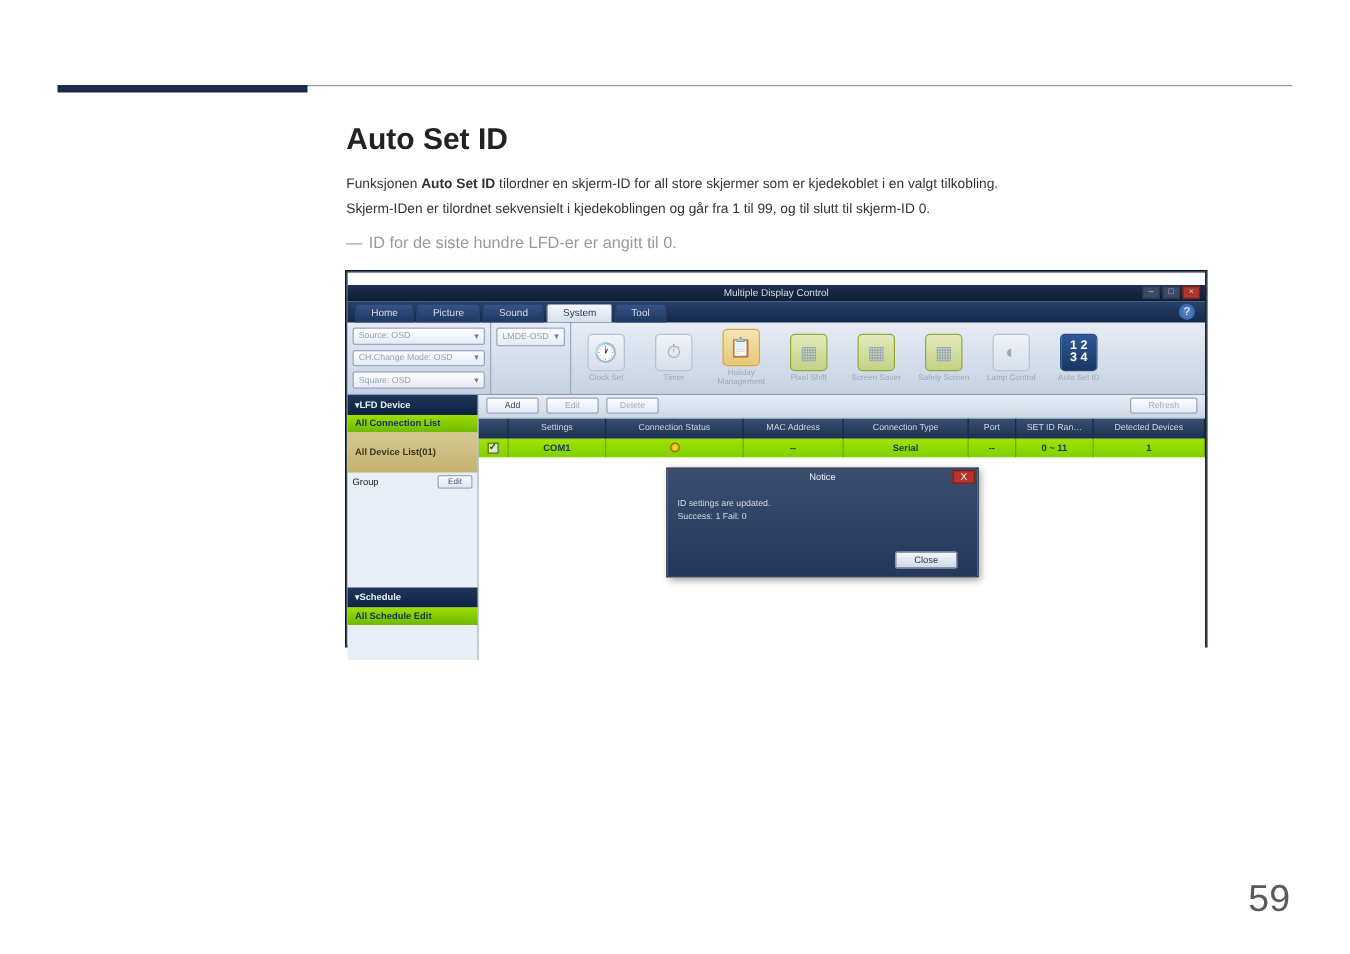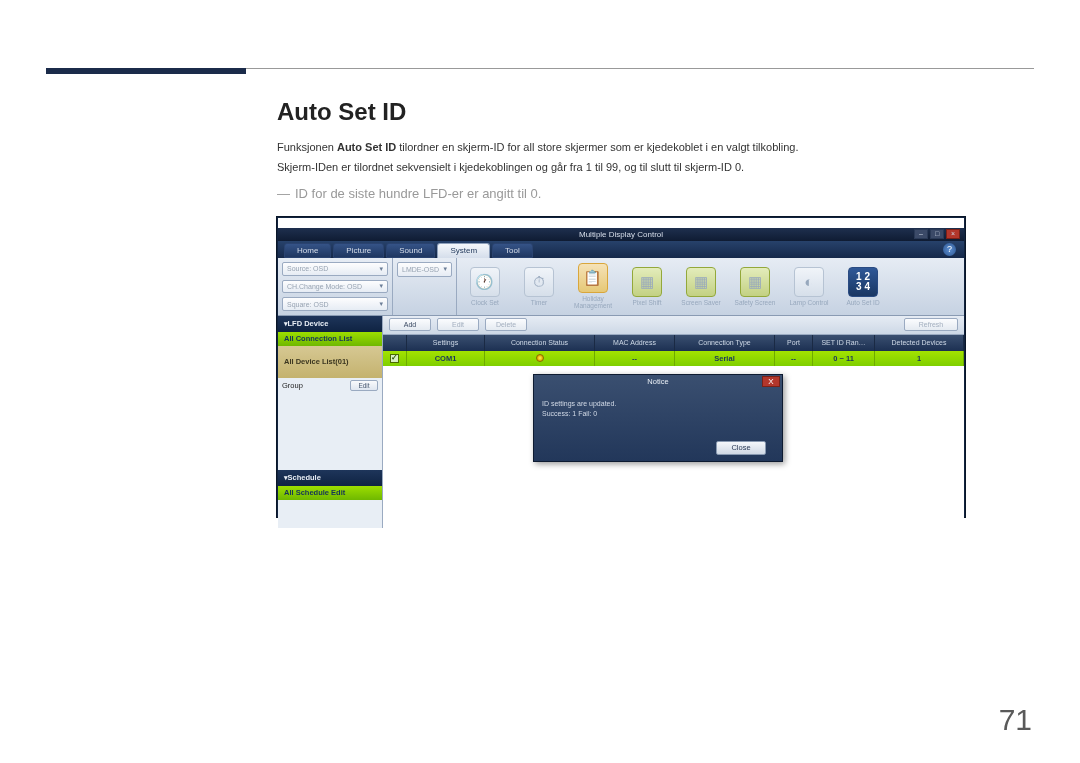--- a/index.html
+++ b/index.html
@@ -303,13 +303,13 @@
             <div class="modal-footer">
               <div class="modal-btn">Close</div>
             </div>
           </div>
         </div>
       </div>
     </div>
   </div>
 </div>
 
-<div class="page-number">71</div>
+<div class="page-number">59</div>
 
 </body></html>

